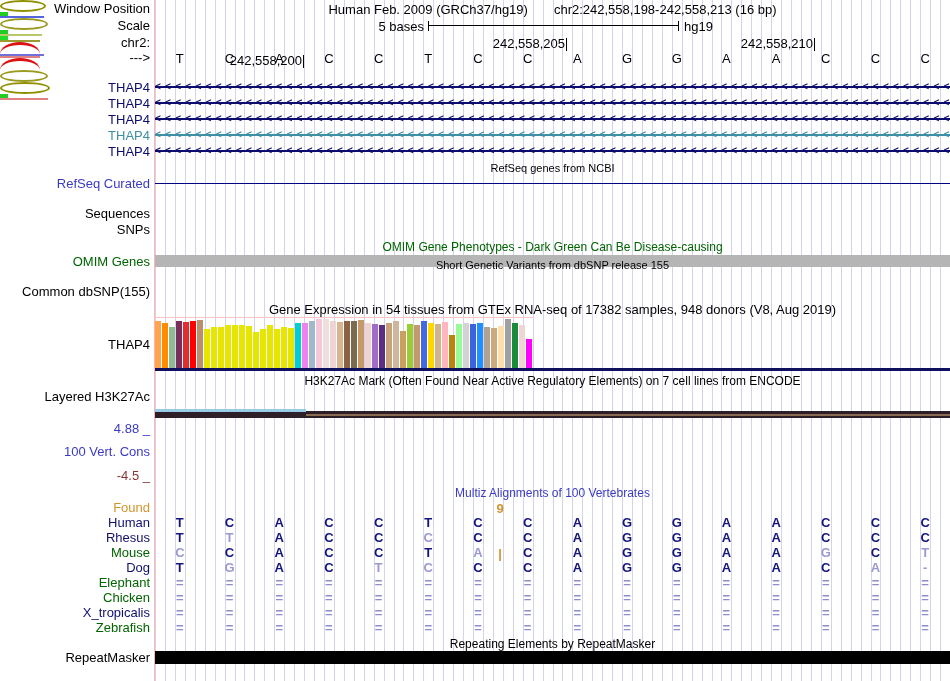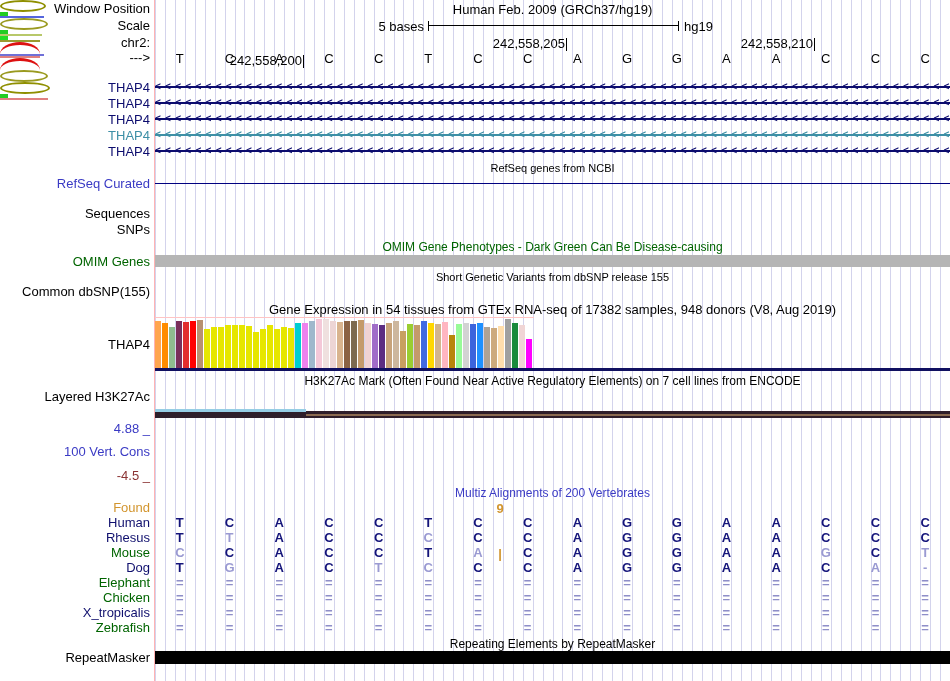--- a/index.html
+++ b/index.html
@@ -45,20 +45,21 @@
   <div class="grid"></div>
   <div class="pinkline"></div>
 
   <div class="lbl" style="top:2px">Window Position</div>
   <div class="lbl" style="top:19px">Scale</div>
   <div class="lbl" style="top:36px">chr2:</div>
   <div class="lbl" style="top:51px">---&gt;</div>
 
   <div class="title-row">
     <span>Human Feb. 2009 (GRCh37/hg19)</span>
+    <span>chr2:242,558,198-242,558,213 (16 bp)</span>
   </div>
 
   <div style="position:absolute;left:330px;top:19px;width:94px;text-align:right;white-space:nowrap;">5 bases</div>
   <div class="bracket"></div>
   <div style="position:absolute;left:684px;top:19px;white-space:nowrap;">hg19</div>
 
   <div class="rtick" style="left:208px;top:53px"><span>242,558,200</span><span class="tickmark"></span></div>
   <div class="rtick" style="left:471px;top:36px"><span>242,558,205</span><span class="tickmark"></span></div>
   <div class="rtick" style="left:719px;top:36px"><span>242,558,210</span><span class="tickmark"></span></div>
 
@@ -505,21 +506,21 @@
   <div class="lbl blue" style="top:177px">RefSeq Curated</div>
   <div class="refseqline"></div>
 
   <div class="lbl" style="top:207px">Sequences</div>
   <div class="lbl" style="top:223px">SNPs</div>
 
   <div class="ctitle green md" style="top:241px">OMIM Gene Phenotypes - Dark Green Can Be Disease-causing</div>
   <div class="lbl green" style="top:255px">OMIM Genes</div>
   <div class="omimbar"></div>
 
-  <div class="ctitle sm" style="top:271px">Short Genetic Variants from dbSNP release 155</div>
+  <div class="ctitle sm" style="top:259px">Short Genetic Variants from dbSNP release 155</div>
   <div class="lbl" style="top:285px">Common dbSNP(155)</div>
 
   <div class="ctitle" style="top:303px">Gene Expression in 54 tissues from GTEx RNA-seq of 17382 samples, 948 donors (V8, Aug 2019)</div>
   <div class="lbl" style="top:338px">THAP4</div>
   <div class="gtex-topline"></div>
   <div id="gtex-bars">
       <div class="gtexbar" style="left: 155px; top: 321px; height: 48px; background: rgb(255, 165, 79);"></div>
       <div class="gtexbar" style="left: 162px; top: 323px; height: 46px; background: rgb(255, 140, 0);"></div>
       <div class="gtexbar" style="left: 169px; top: 327px; height: 42px; background: rgb(143, 188, 143);"></div>
       <div class="gtexbar" style="left: 176px; top: 321px; height: 48px; background: rgb(122, 47, 90);"></div>
@@ -597,21 +598,21 @@
       <div style="left: 552px; top: 452px; width: 40px; height: 9px; border-top: 3px solid rgb(221, 17, 17); border-radius: 50% 50% 0px 0px / 100% 100% 0px 0px;"></div>
       <div style="left: 602px; top: 458px; width: 44px; height: 2px; background: rgb(112, 112, 216);"></div>
       <div style="left: 703px; top: 458px; width: 40px; height: 2px; background: rgb(224, 128, 128);"></div>
       <div style="left: 750px; top: 452px; width: 40px; height: 9px; border-top: 3px solid rgb(221, 17, 17); border-radius: 50% 50% 0px 0px / 100% 100% 0px 0px;"></div>
       <div style="left: 797px; top: 455px; width: 44px; height: 8px; border: 2px solid rgb(154, 154, 32); border-radius: 50%;"></div>
       <div style="left: 894px; top: 455px; width: 46px; height: 8px; border: 2px solid rgb(143, 143, 0); border-radius: 50%;"></div>
       <div style="left: 912px; top: 460px; width: 8px; height: 4px; background: rgb(34, 204, 34);"></div>
       <div style="left: 894px; top: 466px; width: 48px; height: 2px; background: rgb(224, 128, 128);"></div>
     </div>
 
-  <div class="ctitle blue md" style="top:487px">Multiz Alignments of 200 Vertebrates</div>
+  <div class="ctitle blue md" style="top:487px">Multiz Alignments of 100 Vertebrates</div>
   <div class="lbl orange" style="top:501px">Found</div>
   <div class="orange" style="position:absolute;left:489px;top:501px;width:22px;text-align:center;font-weight:bold;">9</div>
   <div class="orange" style="position:absolute;left:489px;top:546px;width:22px;text-align:center;font-weight:bold;">|</div>
   <div id="multiz-rows">
       <div class="lbl" style="top: 516px; color: rgb(16, 16, 110);">Human</div>
       <div class="alncell" style="left: 168.844px; top: 516px; color: rgb(20, 20, 122);">T</div>
       <div class="alncell" style="left: 218.531px; top: 516px; color: rgb(20, 20, 122);">C</div>
       <div class="alncell" style="left: 268.219px; top: 516px; color: rgb(20, 20, 122);">A</div>
       <div class="alncell" style="left: 317.906px; top: 516px; color: rgb(20, 20, 122);">C</div>
       <div class="alncell" style="left: 367.594px; top: 516px; color: rgb(20, 20, 122);">C</div>

